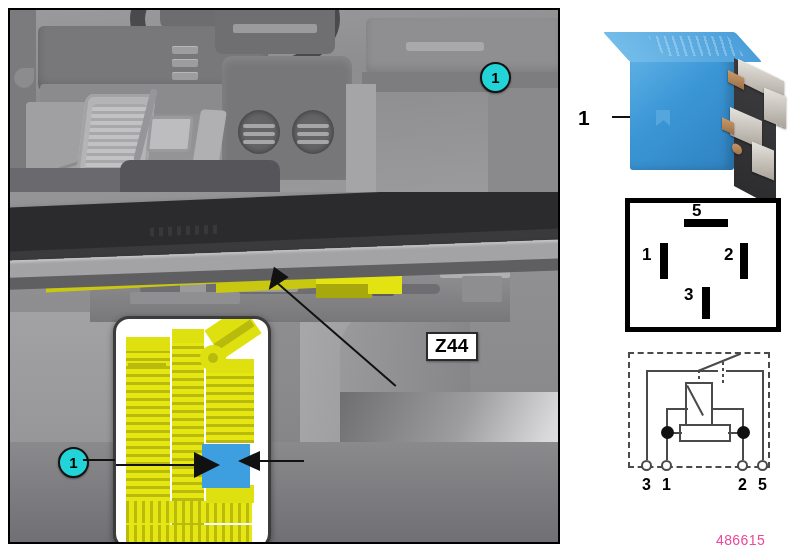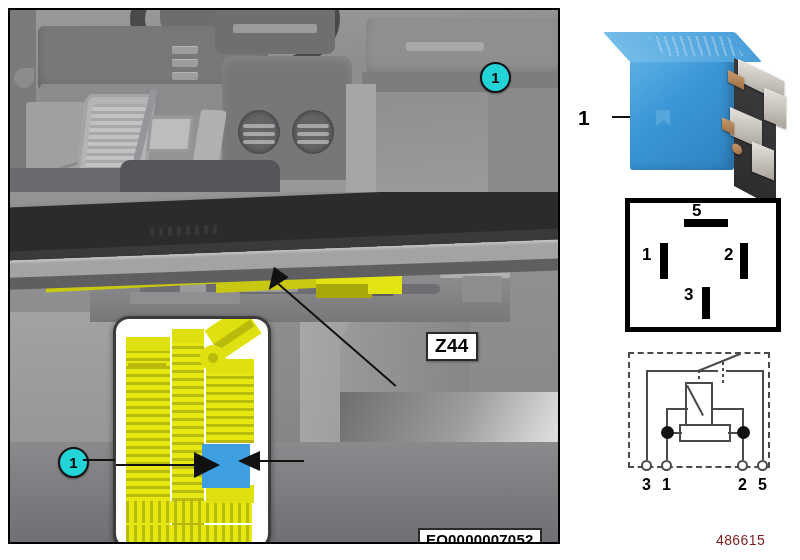--- a/index.html
+++ b/index.html
@@ -128,21 +128,21 @@
   .wire{position:absolute;background:#4a4a4a;}
   .node{position:absolute;width:13px;height:13px;border-radius:50%;background:#111;}
   .coil{position:absolute;left:63px;top:34px;width:28px;height:52px;border:2px solid #4a4a4a;background:#fff;box-sizing:border-box;}
   .coil:after{content:"";position:absolute;left:1px;top:1px;width:34px;height:2px;background:#4a4a4a;
      transform:rotate(62deg);transform-origin:0 0;}
   .res{position:absolute;left:57px;top:76px;width:52px;height:18px;border:2px solid #4a4a4a;background:#fff;box-sizing:border-box;}
   .swarm{position:absolute;background:#4a4a4a;height:2px;transform-origin:0 50%;}
   .pinO{position:absolute;width:11px;height:11px;border-radius:50%;border:2px solid #4a4a4a;background:#fff;box-sizing:border-box;}
   .sch-lbl{position:absolute;font-size:16px;font-weight:bold;color:#000;}
 
-  #sheet-no{position:absolute;left:716px;top:532px;font-size:14px;color:#7f1d1d;letter-spacing:.4px;}
+  #sheet-no{position:absolute;left:716px;top:532px;font-size:14px;color:#ec4899;letter-spacing:.4px;}
 </style>
 </head>
 <body>
 
 <div id="photo-panel">
 
   <div id="photo-upper">
     <div class="pillar">
         <i></i>
       </div>
@@ -258,21 +258,20 @@
     <div class="arrow-line" style="left:-60px;top:145px;width:148px;"></div>
     <div class="arrow-head" style="left:78px;top:133px;border-top:13px solid transparent;border-bottom:13px solid transparent;border-left:26px solid #111;"></div>
   </div>
 
   <div class="marker" style="left:48px;top:437px;">1</div>
   <div class="arrow-line" style="left:73px;top:449px;width:32px;"></div>
 
   <div class="arrow-line" style="left:232px;top:450px;width:62px;"></div>
   <div class="arrow-head" style="left:228px;top:441px;border-top:10px solid transparent;border-bottom:10px solid transparent;border-right:22px solid #111;"></div>
 
-  <div id="eo-label">EO0000007052</div>
 </div>
 
 <div id="relay-photo">
   <div class="rl-num">1</div>
   <div class="rl-lead"></div>
   <div class="rl-body"></div>
   <div class="rl-top"></div>
   <div class="rl-top-emboss"></div>
   <div class="rl-notch"></div>
   <div class="rl-side"></div>

